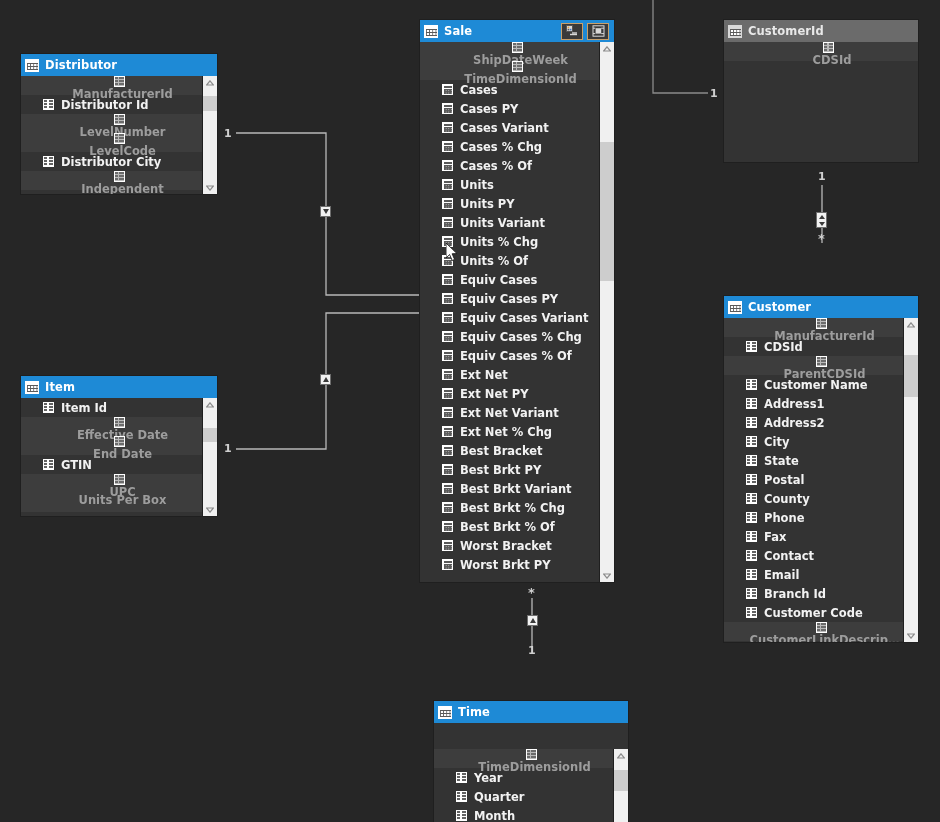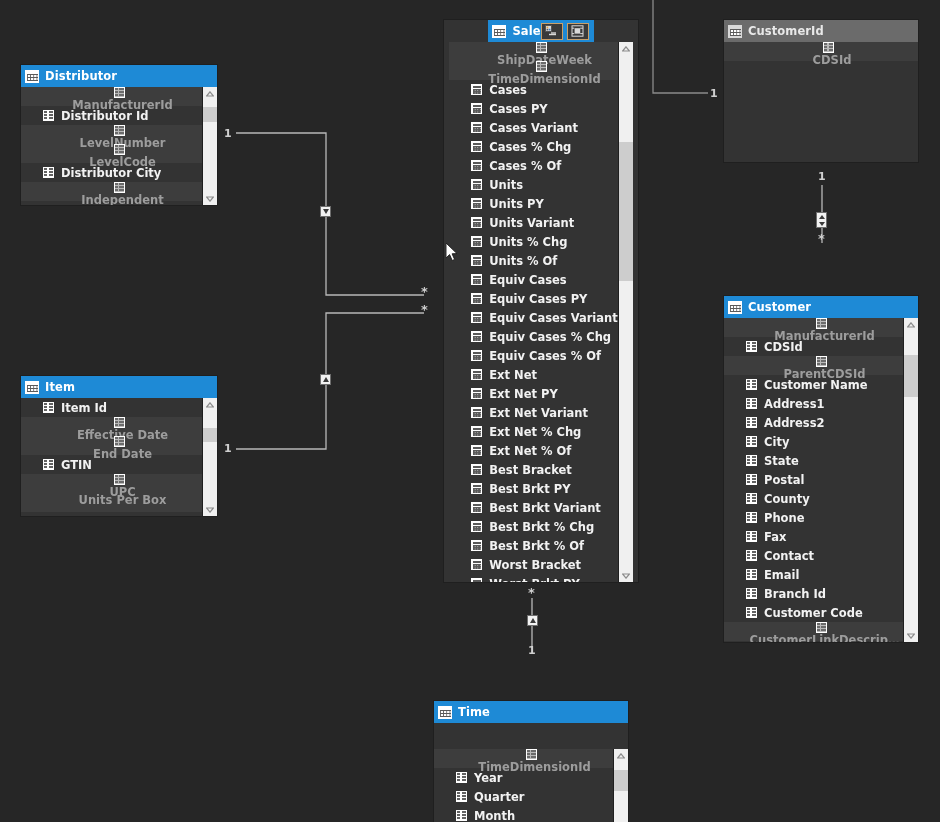--- a/index.html
+++ b/index.html
@@ -174,21 +174,21 @@
   <div class="card-lbl one" style="left:224px; top:443px;">1</div>
   <div class="card-lbl star" style="left:421px; top:285px;">*</div>
   <div class="card-lbl star" style="left:421px; top:303px;">*</div>
   <div class="card-lbl star" style="left:528px; top:586px;">*</div>
   <div class="card-lbl one" style="left:528px; top:645px;">1</div>
   <div class="card-lbl one" style="left:710px; top:88px;">1</div>
   <div class="card-lbl one" style="left:818px; top:171px;">1</div>
   <div class="card-lbl star" style="left:818px; top:232px;">*</div>
 
   <div id="cards">
-      <div class="card" style="left: 20px; top: 64px; width: 198px; height: 142px;">
+      <div class="card" style="left: 20px; top: 53px; width: 198px; height: 142px;">
         <div class="card-head">
           <span class="tbl-ico">
             <span class="o"></span>
             <span class="g"></span>
           </span>
           <span class="card-title">Distributor</span>
         </div>
         <div class="body">
           <div class="rows">
             <div class="row dim">
@@ -277,21 +277,21 @@
               <div class="sb-thumb" style="top: 18%; height: 16%;"></div>
             </div>
             <div class="sb-arrow">
               <svg width="8" height="6" viewBox="0 0 8 6">
                 <polygon points="4,5.2 0.6,1 7.4,1" fill="none" stroke="#8c8c8c" stroke-width="1.2"></polygon>
               </svg>
             </div>
           </div>
         </div>
       </div>
-      <div class="card" style="left: 443px; top: 19px; width: 196px; height: 564px; align-items: center;">
+      <div class="card" style="left: 419px; top: 19px; width: 196px; height: 564px;">
         <div class="card-head">
           <span class="tbl-ico">
             <span class="o"></span>
             <span class="g"></span>
           </span>
           <span class="card-title">Sale</span>
           <span class="head-tools">
             <span class="tool-btn">
               <svg width="13" height="12" viewBox="0 0 13 12">
                 <rect x="0.5" y="0.5" width="6" height="6" fill="#d9d9d9" stroke="#555"></rect>
@@ -392,24 +392,20 @@
             <div class="row norm">
               <span class="f-ico calc"></span>
               <span>Ext Net Variant</span>
             </div>
             <div class="row norm">
               <span class="f-ico calc"></span>
               <span>Ext Net % Chg</span>
             </div>
             <div class="row norm">
               <span class="f-ico calc"></span>
-              <span>Ext Net % Of</span>
-            </div>
-            <div class="row norm">
-              <span class="f-ico calc"></span>
               <span>Best Bracket</span>
             </div>
             <div class="row norm">
               <span class="f-ico calc"></span>
               <span>Best Brkt PY</span>
             </div>
             <div class="row norm">
               <span class="f-ico calc"></span>
               <span>Best Brkt Variant</span>
             </div>

